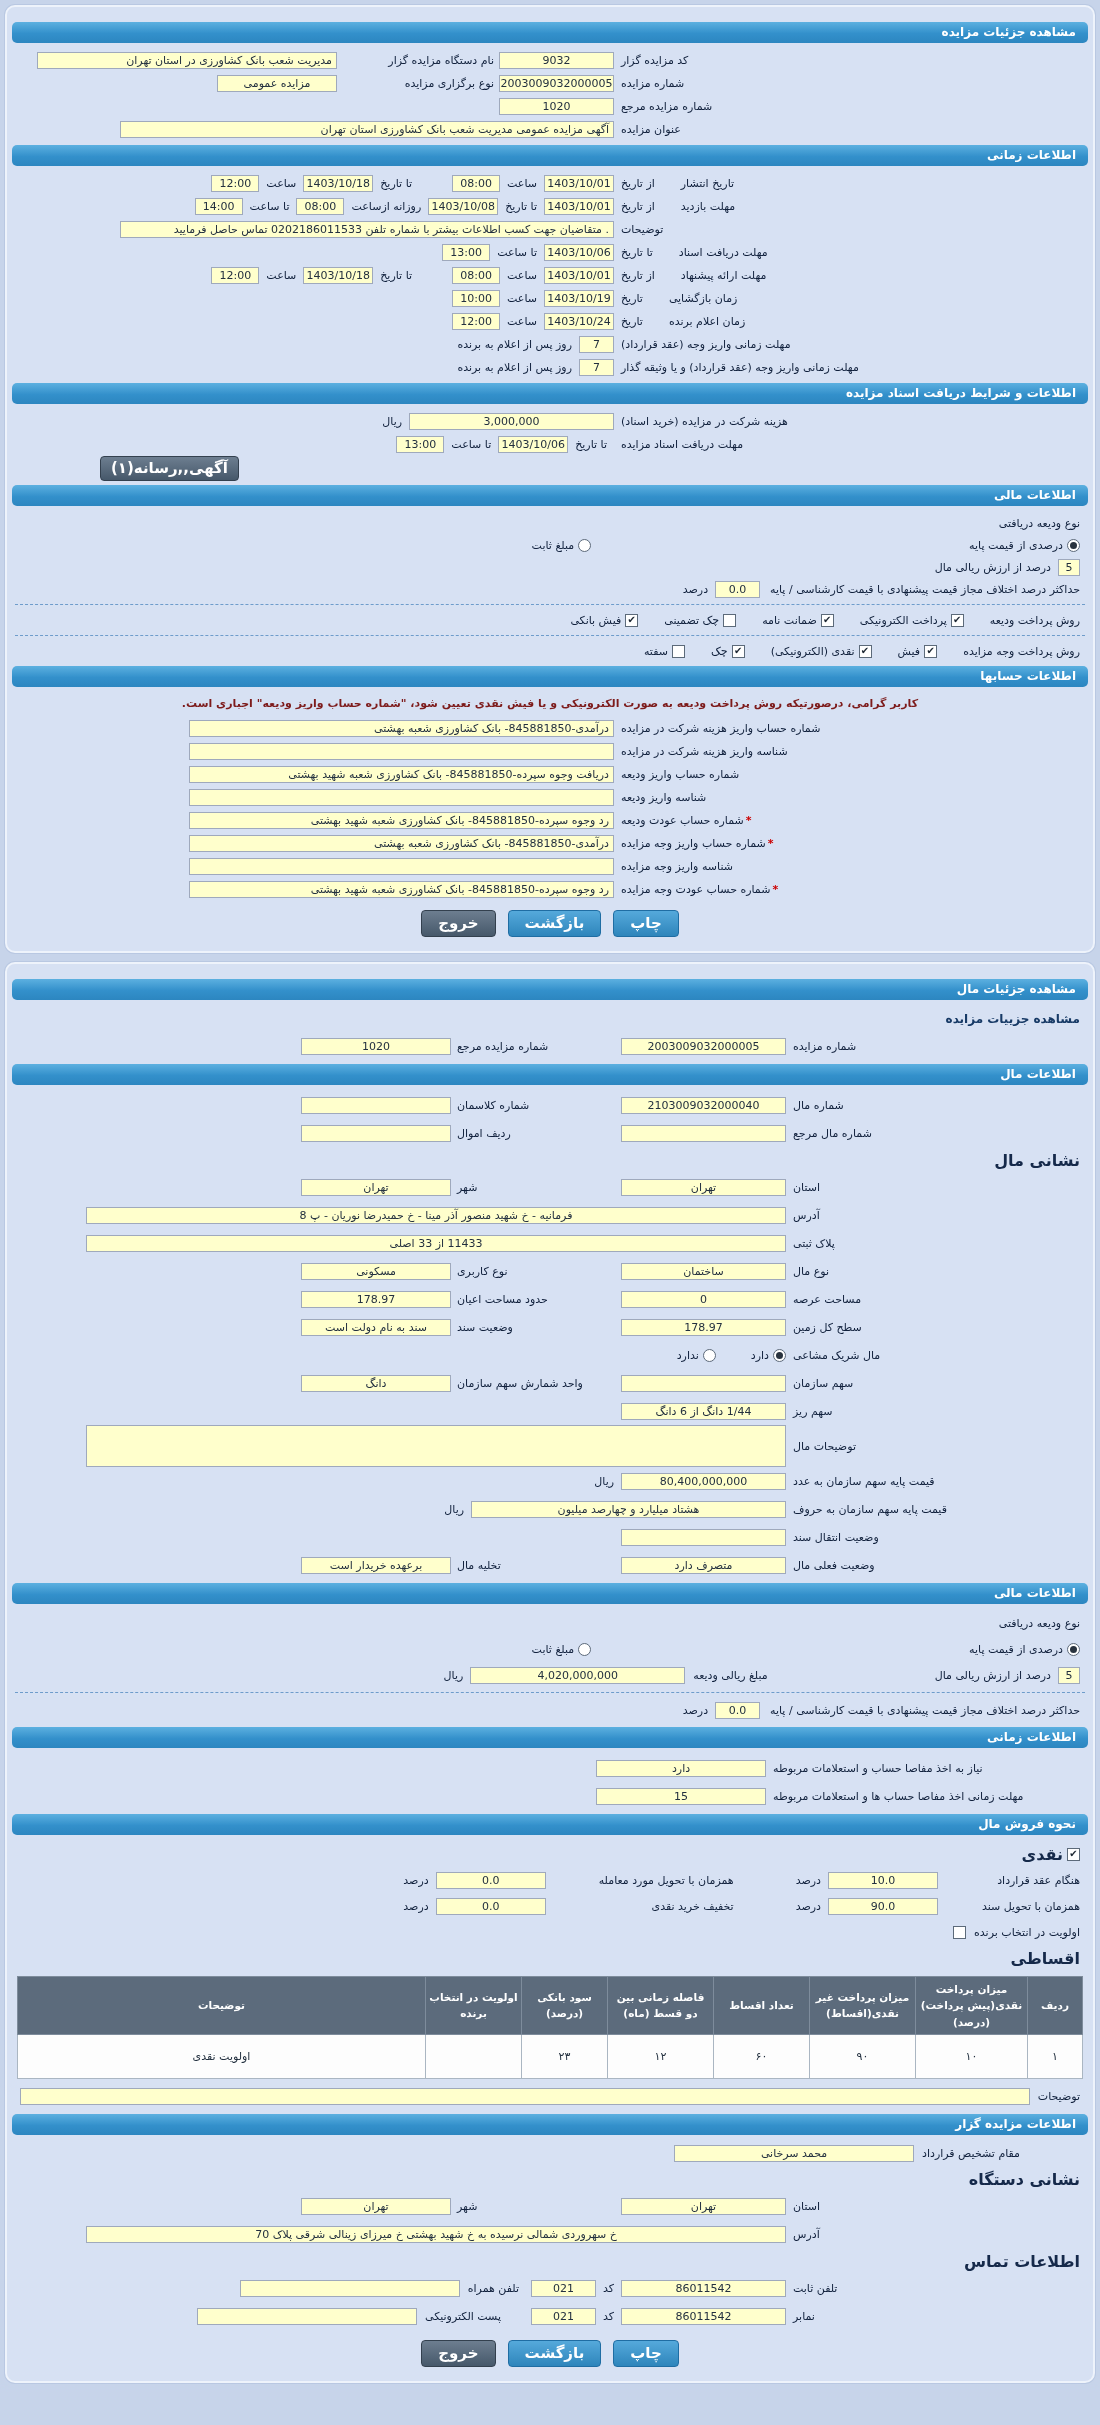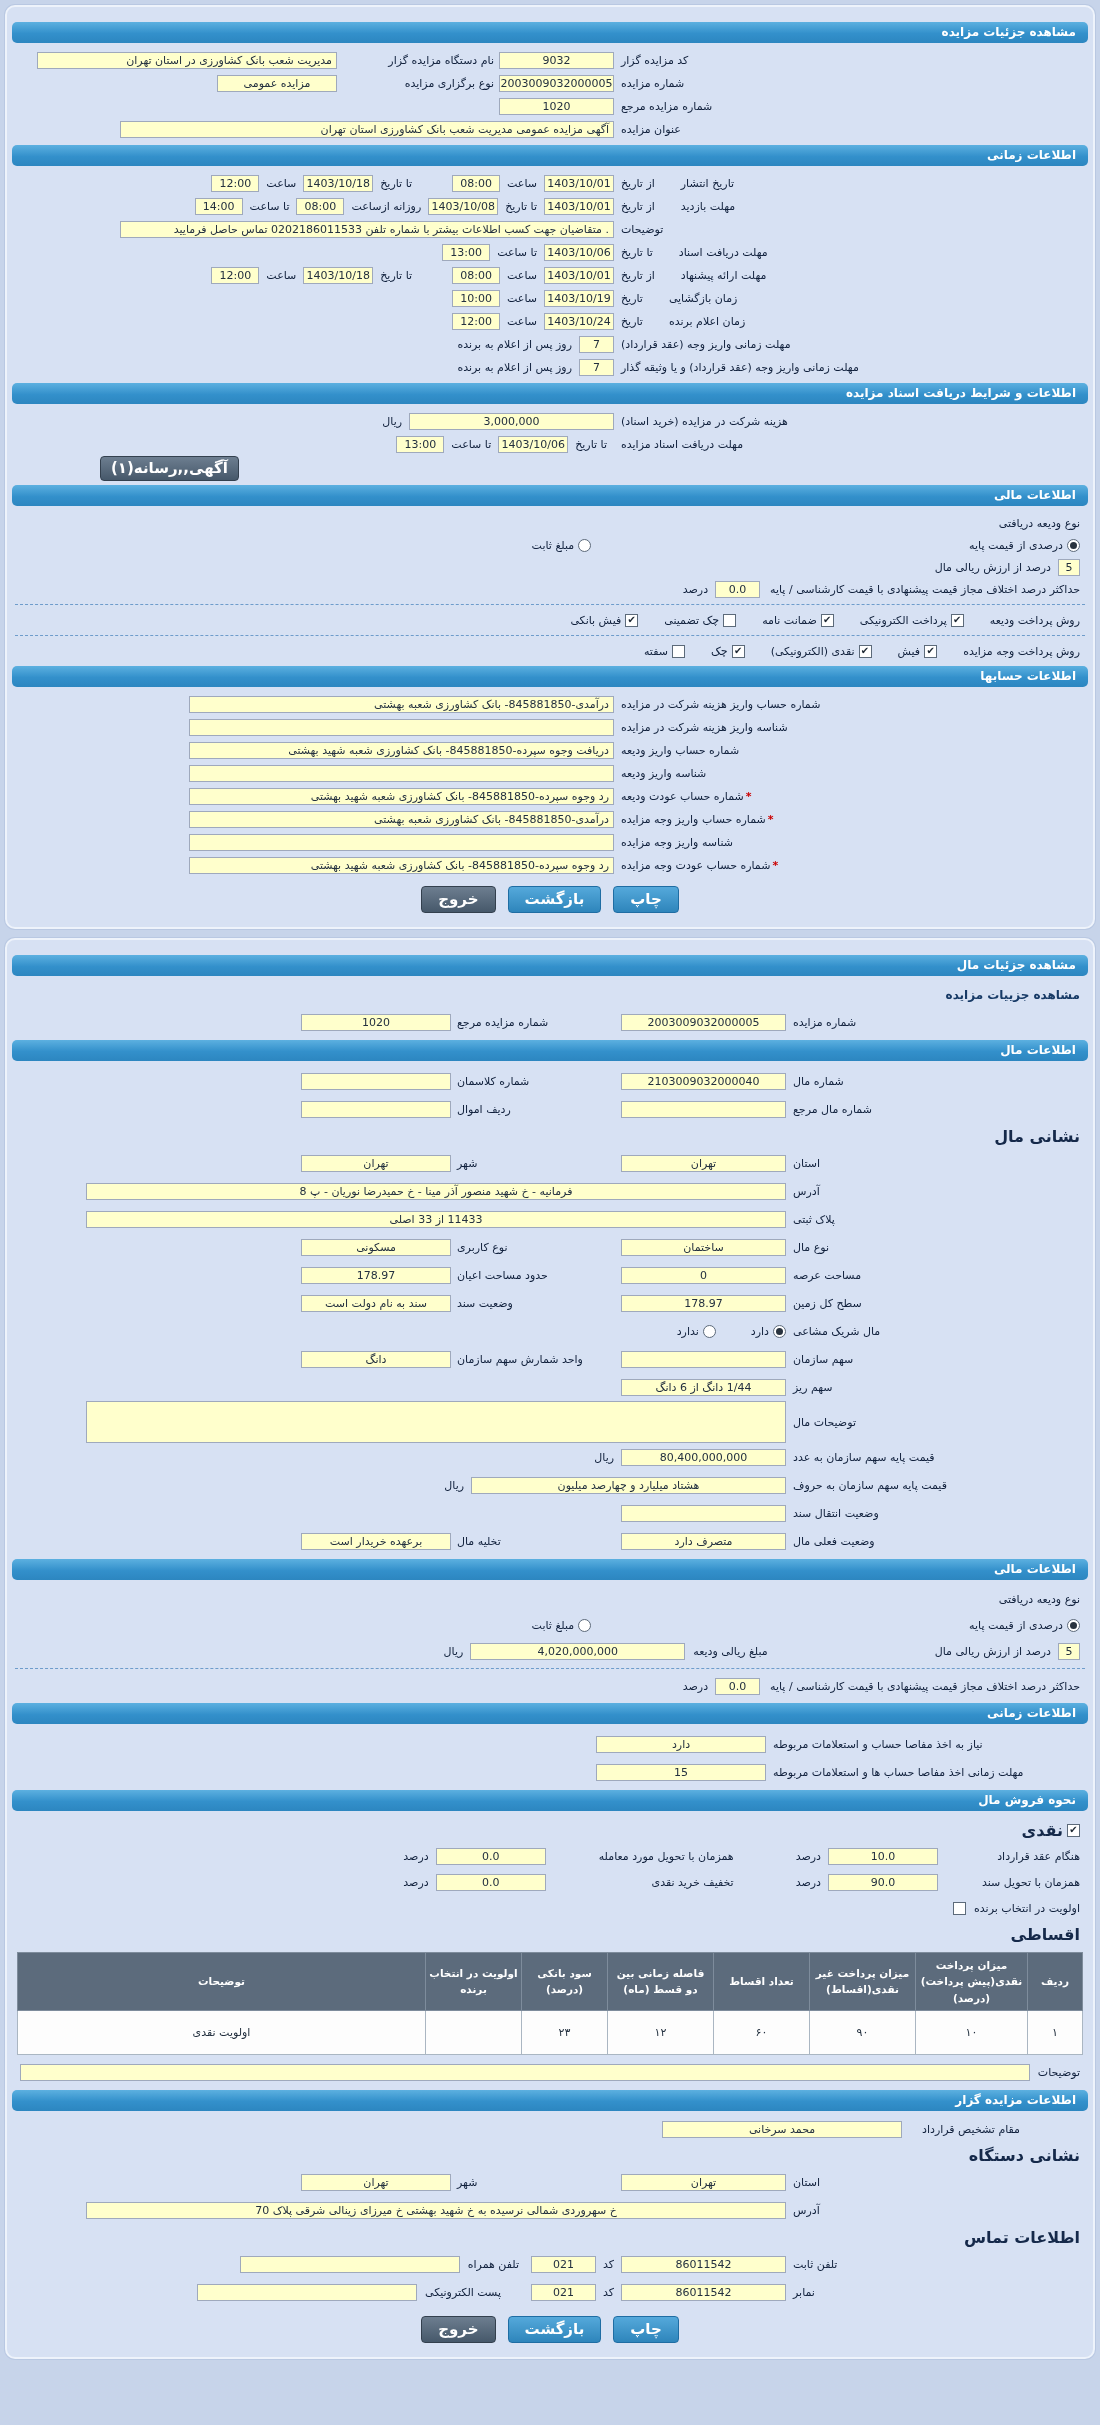--- a/index.html
+++ b/index.html
@@ -303,20 +303,21 @@
       <span class="lb">چک</span>
     </span>
     <span class="opt mr26">
       <span class="cb"></span>
       <span class="lb">سفته</span>
     </span>
   </div>
 
   <div class="hdr">اطلاعات حسابها</div>
 
+  <div class="notice">کاربر گرامی، درصورتیکه روش پرداخت ودیعه به صورت الکترونیکی و یا فیش نقدی تعیین شود، "شماره حساب واریز ودیعه" اجباری است.</div>
 
   <div class="frow">
     <div class="lbc">
         <span class="lb">شماره حساب واریز هزینه شرکت در مزایده</span>
       </div>
     <div class="fz">
         <span class="fld w425">درآمدی-845881850- بانک کشاورزی شعبه بهشتی</span>
       </div>
   </div>
   <div class="frow">
@@ -699,21 +700,21 @@
 
   <div class="irow">
     <span class="lb">توضیحات</span>
     <span class="fld wfull" style="margin-right:8px"></span>
   </div>
 
   <div class="hdr">اطلاعات مزایده گزار</div>
 
   <div class="irow">
     <span class="lb" style="margin-right:60px">مقام تشخیص قرارداد</span>
-    <span class="fld w240 ctr" style="margin-right:20px">محمد سرخانی</span>
+    <span class="fld w240 ctr" style="margin-right:8px">محمد سرخانی</span>
   </div>
 
   <div class="irow">
     <span class="subhdr">نشانی دستگاه</span>
   </div>
 
   <div class="frow">
     <div class="lbc2">
         <span class="lb">استان</span>
       </div>

